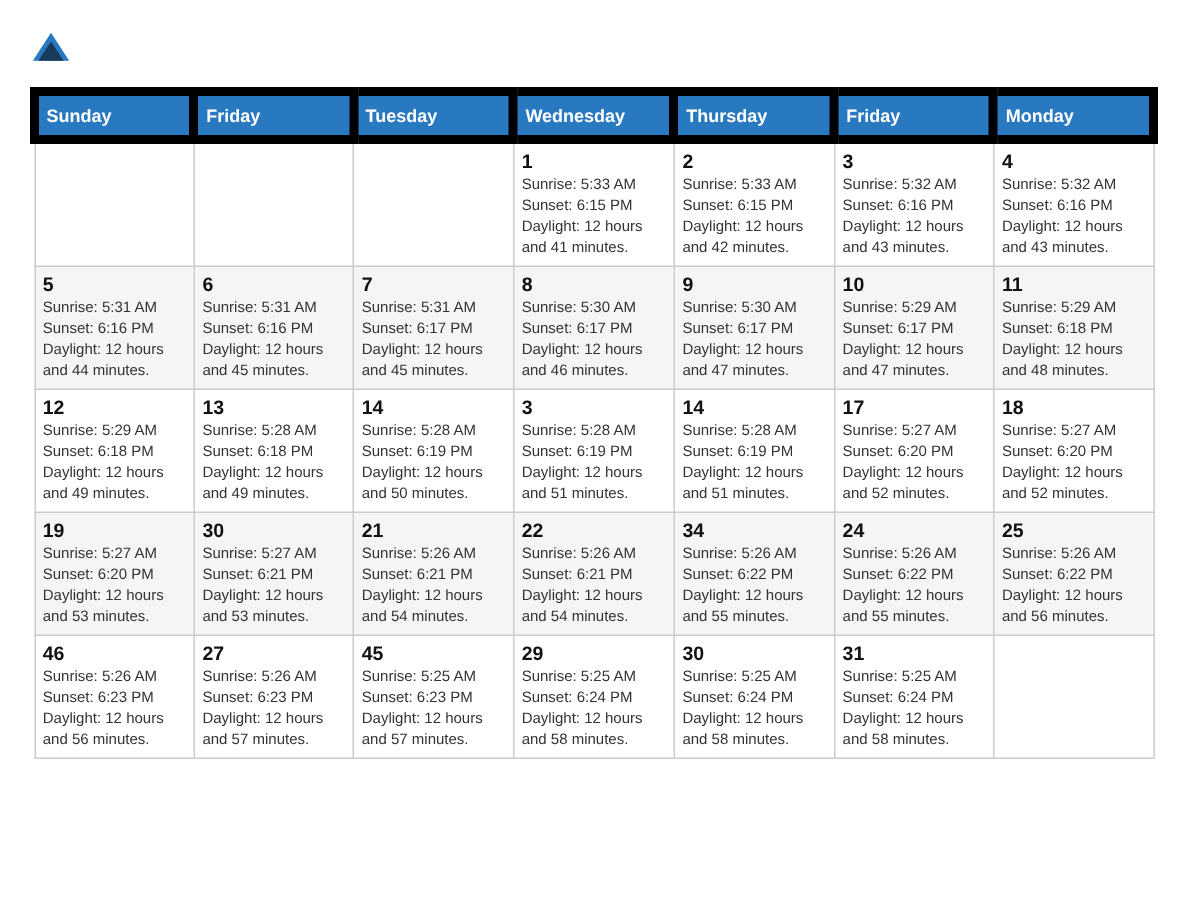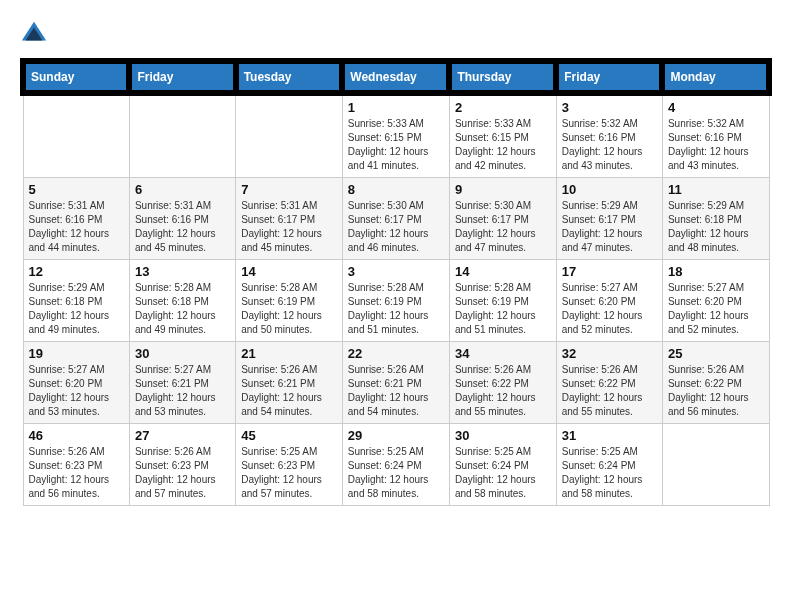--- a/index.html
+++ b/index.html
@@ -283,21 +283,21 @@
 and 54 minutes.</div>
         </td>
         <td>
           <div class="day-num">34</div>
           <div class="day-info" style="white-space: pre-line;">Sunrise: 5:26 AM
 Sunset: 6:22 PM
 Daylight: 12 hours
 and 55 minutes.</div>
         </td>
         <td>
-          <div class="day-num">32</div>
+          <div class="day-num">24</div>
           <div class="day-info" style="white-space: pre-line;">Sunrise: 5:26 AM
 Sunset: 6:22 PM
 Daylight: 12 hours
 and 55 minutes.</div>
         </td>
         <td>
           <div class="day-num">25</div>
           <div class="day-info" style="white-space: pre-line;">Sunrise: 5:26 AM
 Sunset: 6:22 PM
 Daylight: 12 hours

